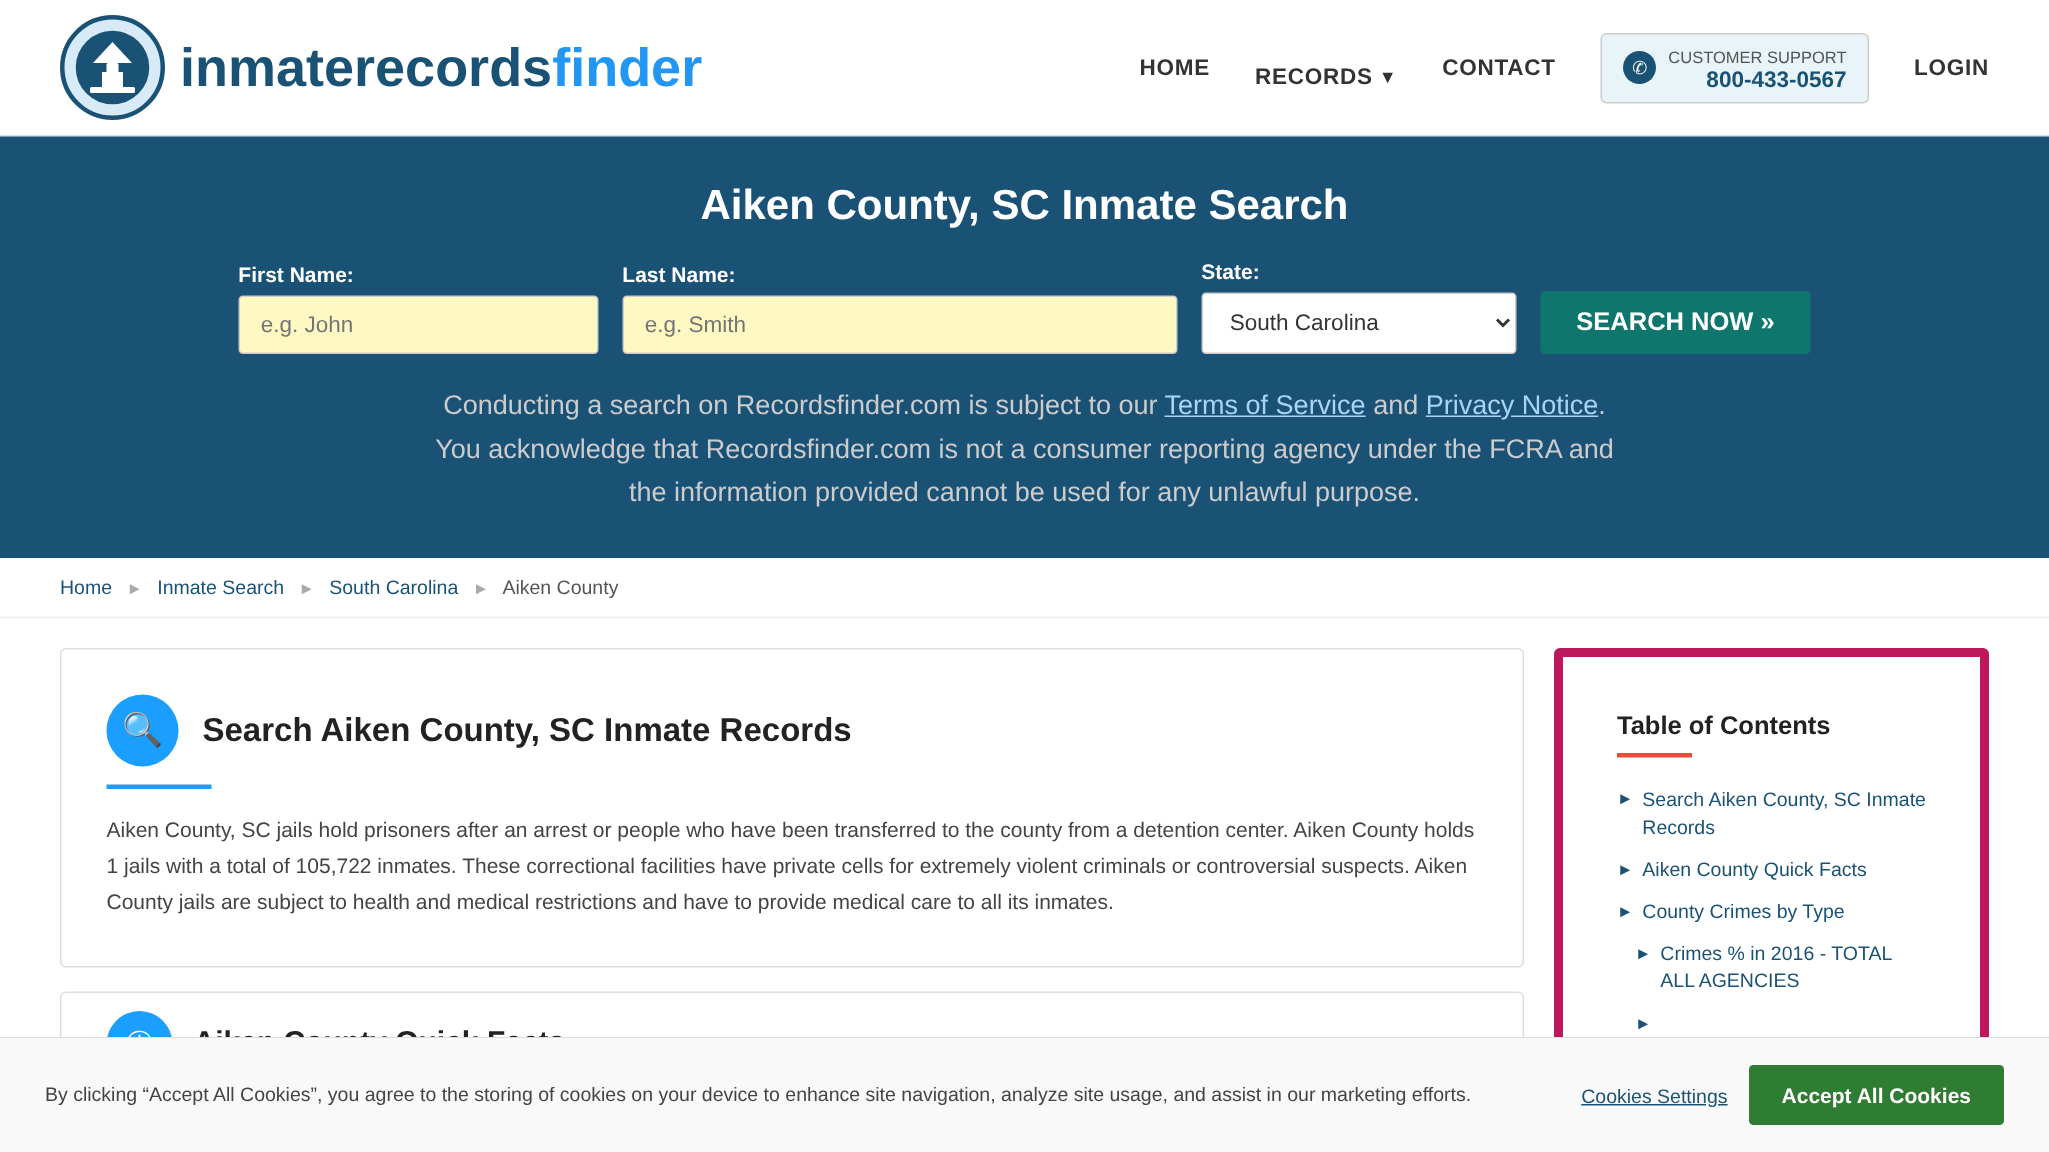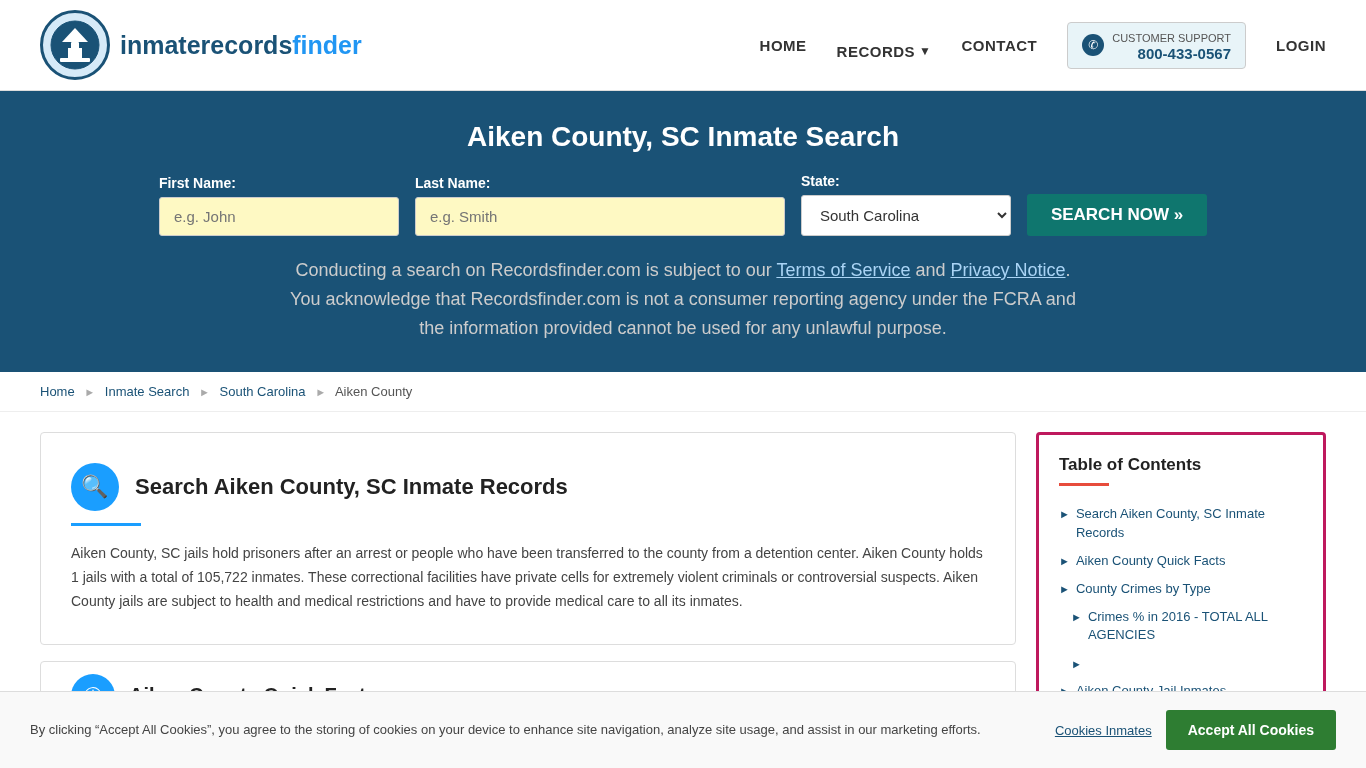--- a/index.html
+++ b/index.html
@@ -25,21 +25,21 @@
       border-radius: 50%;
       border: 3px solid #1a5276;
       background: #d6eaf8;
       display: flex;
       align-items: center;
       justify-content: center;
       overflow: hidden;
     }
     .logo-circle svg { width: 50px; height: 50px; }
     .logo-text {
-      font-size: 25px;
+      font-size: 36px;
       color: #1a5276;
       font-weight: normal;
     }
     .logo-text span { color: #1a5276; font-weight: bold; }
     .logo-text .finder { color: #2196F3; font-weight: bold; }
     .nav {
       display: flex;
       align-items: center;
       gap: 30px;
     }
@@ -239,23 +239,23 @@
     }
     .section-body {
       font-size: 14px;
       color: #444;
       line-height: 1.7;
     }
 
     
     .toc-card {
       background: #fff;
-      border: 3px solid #be185d;
+      border: 6px solid #be185d;
       border-radius: 4px;
-      padding: 20px;
+      padding: 36px;
     }
     .toc-title {
       font-size: 17px;
       font-weight: bold;
       color: #222;
       margin-bottom: 8px;
     }
     .toc-underline {
       width: 50px;
       height: 3px;
@@ -455,16 +455,16 @@
         <span class="toc-chevron">►</span>
         <span>Aiken County Jail Inmates</span>
       </div>
     </div>
   </aside>
 </div>
 
 <div class="cookie-banner">
   <p class="cookie-text">By clicking “Accept All Cookies”, you agree to the storing of cookies on your device to enhance site navigation, analyze site usage, and assist in our marketing efforts.</p>
   <div class="cookie-actions">
-    <button class="cookie-settings-btn">Cookies Inmates</button>
+    <button class="cookie-settings-btn">Cookies Settings</button>
     <button class="cookie-accept-btn">Accept All Cookies</button>
   </div>
 </div>
 
 </body></html>

